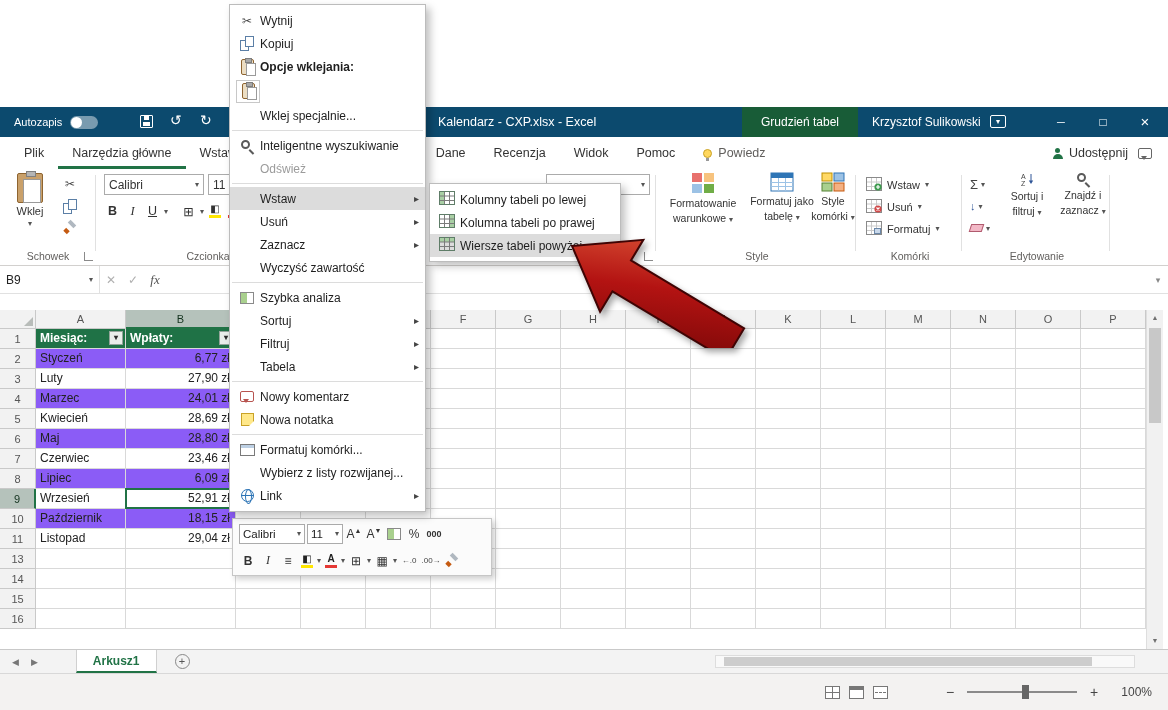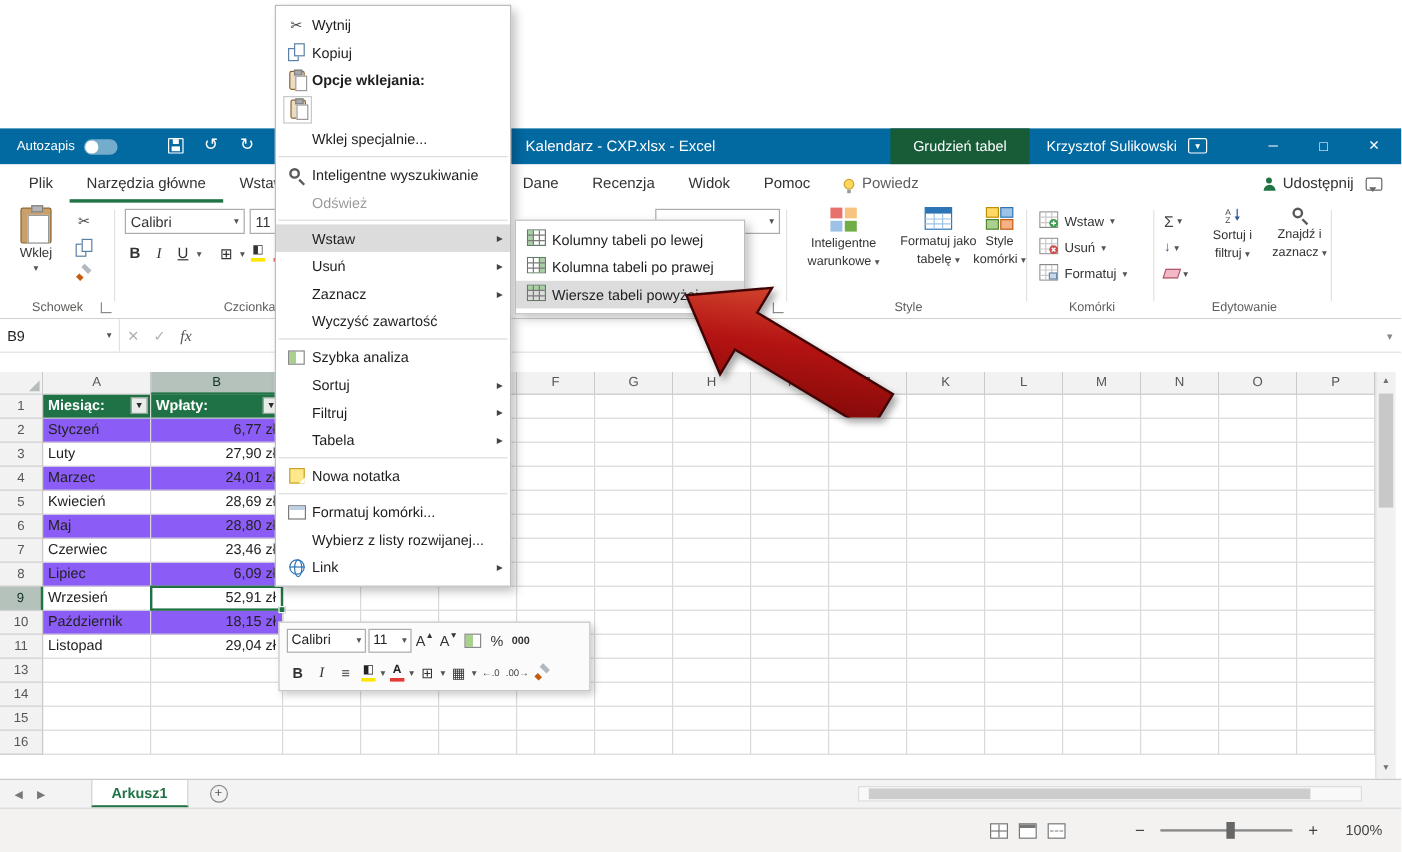--- a/index.html
+++ b/index.html
@@ -3,21 +3,21 @@
 <meta charset="utf-8">
 <style>
 *{box-sizing:border-box;margin:0;padding:0}
 body{margin:0;background:#fff;font-family:"Liberation Sans",sans-serif}
 #screen{position:relative;width:1168px;height:710px;background:#fff;overflow:hidden;font-size:12px;color:#222}
 
 
 #win{position:absolute;left:0;top:107px;width:1168px;height:603px;background:#fff}
 
 
-#titlebar{position:absolute;left:0;top:0;width:100%;height:30px;background:#0369a1;color:#fff}
+#titlebar{position:absolute;left:0;top:0;width:100%;height:30px;background:#0c4a6e;color:#fff}
 #titlebar .tlabel{position:absolute;top:0;line-height:30px;font-size:11px}
 .pill{position:absolute;left:70px;top:9px;width:28px;height:13px;border-radius:7px;background:rgba(255,255,255,.45)}
 .pill i{position:absolute;left:1px;top:1px;width:11px;height:11px;border-radius:50%;background:#fff}
 .flp{position:absolute;left:140px;top:8px;width:13px;height:13px;border:1px solid #fff;border-radius:1px}
 .flp:before{content:"";position:absolute;left:3px;top:0;width:5px;height:4px;background:#fff}
 .flp:after{content:"";position:absolute;left:2px;bottom:1px;width:7px;height:4px;background:#fff}
 .qat{position:absolute;top:5px;font-size:14px;color:#fff}
 #tb-title{position:absolute;left:438px;top:0;line-height:30px;font-size:12.5px;color:#fff}
 #tb-tools{position:absolute;left:742px;top:0;width:116px;height:30px;line-height:30px;text-align:center;background:#185C37;font-size:12px}
 #tb-user{position:absolute;left:872px;top:0;line-height:30px;font-size:12px}
@@ -284,21 +284,21 @@
       </div>
 
       <div class="rgroup" style="left:658px;width:198px">
         <div class="bigbtn" style="left:2px;width:86px">
           <svg width="24" height="22">
               <rect x="1" y="1" width="10" height="9" fill="#E8716D"></rect>
               <rect x="13" y="1" width="10" height="9" fill="#F7C37E"></rect>
               <rect x="1" y="12" width="10" height="9" fill="#9CC2E5"></rect>
               <rect x="13" y="12" width="10" height="9" fill="#70AD47"></rect>
             </svg>
-          <span>Inteligentne</span>
+          <span>Formatowanie</span>
           <span><span>warunkowe</span> <span class="dar">▾</span></span>
         </div>
         <div class="bigbtn" style="left:92px;width:64px">
           <svg width="24" height="20">
               <rect x="1" y="1" width="22" height="18" fill="#fff" stroke="#2E75B6"></rect>
               <rect x="1" y="1" width="22" height="5" fill="#2E75B6"></rect>
               <path d="M8.5 6V19M15.5 6V19M1 10.5H23M1 14.5H23" stroke="#9DC3E6" fill="none"></path>
             </svg>
           <span>Formatuj jako</span>
           <span><span>tabelę</span> <span class="dar">▾</span></span>
@@ -832,20 +832,26 @@
         <span class="subar">▸</span>
       </div>
       <div class="mi">
         <span class="ics"></span>
         <span class="lbl">Tabela</span>
         <span class="subar">▸</span>
       </div>
       <div class="msep"></div>
       <div class="mi">
         <span class="ics">
+          <span class="cmt"></span>
+        </span>
+        <span class="lbl">Nowy komentarz</span>
+      </div>
+      <div class="mi">
+        <span class="ics">
           <span class="note"></span>
         </span>
         <span class="lbl">Nowa notatka</span>
       </div>
       <div class="msep"></div>
       <div class="mi">
         <span class="ics">
           <span class="dlg"></span>
         </span>
         <span class="lbl">Formatuj komórki...</span>

